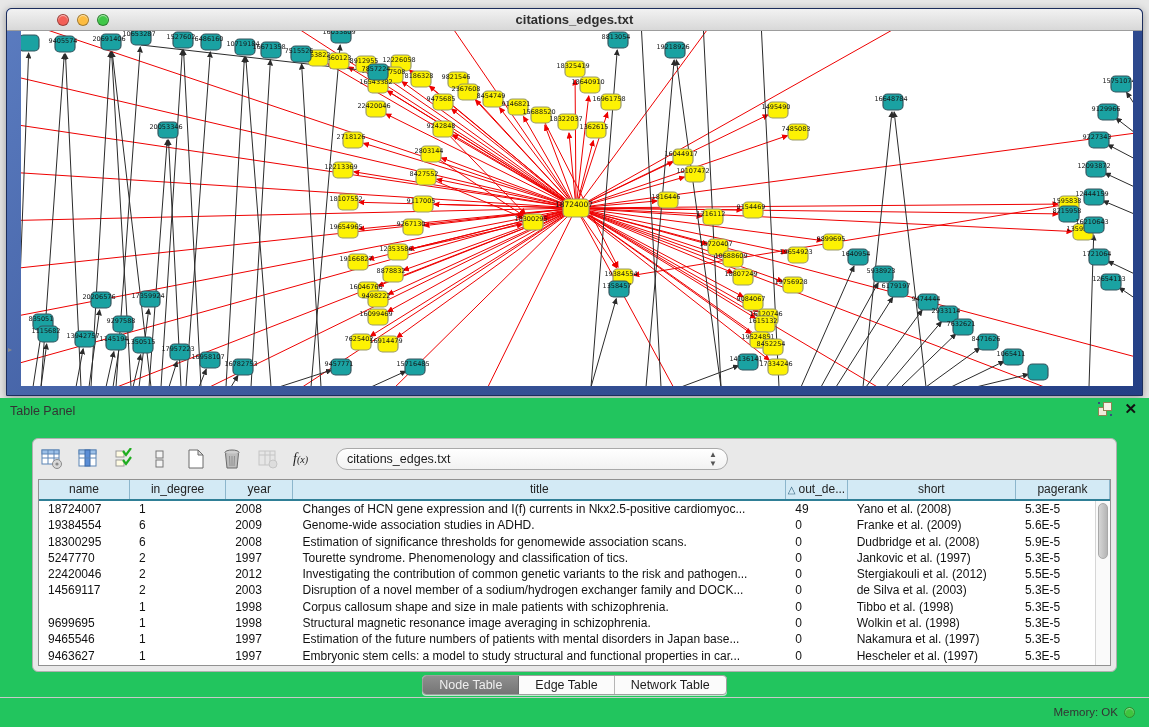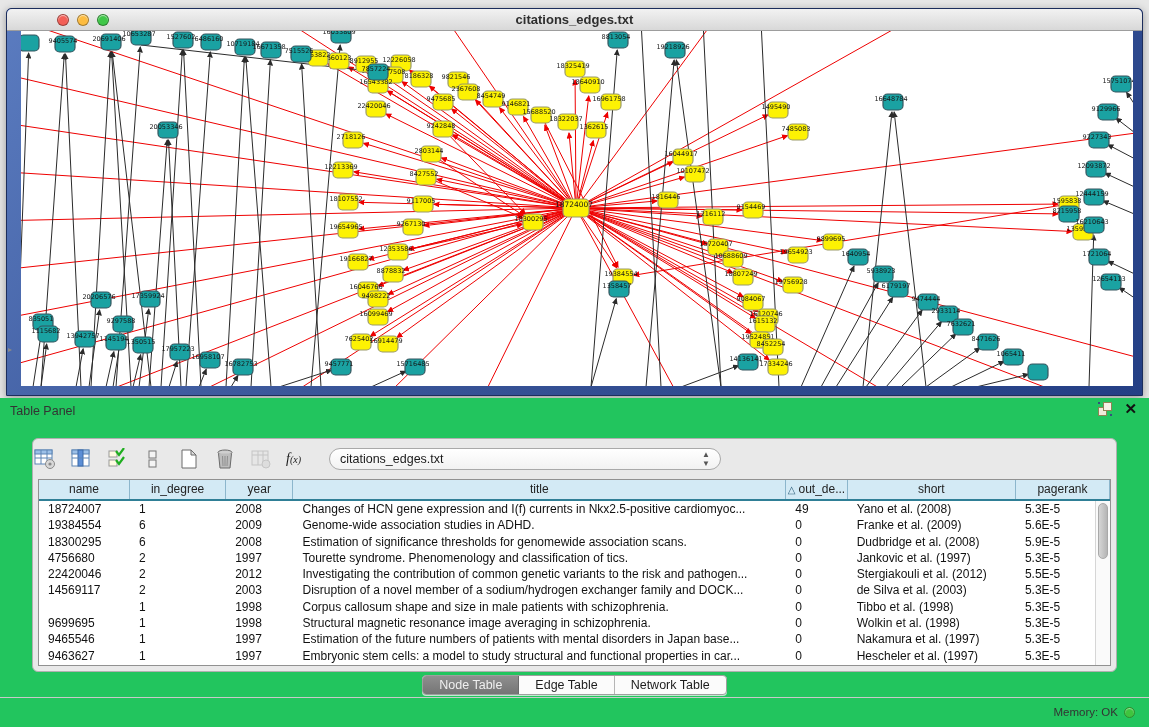--- a/index.html
+++ b/index.html
@@ -29,21 +29,21 @@
   .panel-title { position:absolute; left:10px; top:6px; font-size:12.5px; color:#333; }
   .panel-btns { position:absolute; right:12px; top:4px; display:flex; gap:12px; align-items:center; }
   .float-icon { width:14px; height:14px; position:relative; }
   .float-icon .sq1 { position:absolute; left:0; bottom:0; width:9px; height:9px; border:1px solid #8d8554; background:#efeada; }
   .float-icon .sq2 { position:absolute; right:0; top:0; width:9px; height:9px; border:1px solid #8d8554; background:#f5f2e6; }
   .float-icon .dot { position:absolute; width:2px; height:2px; background:#35507d; }
   .close-x { font-size:15px; font-weight:bold; color:#111; line-height:14px; cursor:default; }
 
   .panel-box { position:absolute; left:32px; top:40px; width:1085px; height:234px;
     background:#e9e9e9; border:1px solid #b0b0b0; border-radius:6px; }
-  .toolbar { position:absolute; left:1px; top:5px; height:30px; display:flex; align-items:center; gap:14px; }
+  .toolbar { position:absolute; left:8px; top:5px; height:30px; display:flex; align-items:center; gap:14px; }
   .tb-icon { width:22px; height:22px; display:flex; align-items:center; justify-content:center; }
   .fx { font-family:"Liberation Serif", serif; font-style:italic; font-size:14px; color:#1a1a1a; white-space:nowrap; }
   .fx small { font-size:10px; }
   .net-select { margin-left:14px; width:392px; height:22px; background:linear-gradient(#ffffff,#f2f2f2);
     border:1px solid #a9a9a9; border-radius:11px; display:flex; align-items:center;
     padding:0 10px; font-size:12.5px; color:#1a1a1a; position:relative; }
   .net-select .arrows { position:absolute; right:10px; top:1px; display:flex; flex-direction:column;
     line-height:9px; font-size:8px; color:#555; }
 
   .table-wrap { position:absolute; left:5px; right:5px; top:40px; bottom:5px;
@@ -799,21 +799,21 @@
           <div class="tr">
             <div class="td" style="width: 92px;">18300295</div>
             <div class="td" style="width: 97px;">6</div>
             <div class="td" style="width: 68px;">2008</div>
             <div class="td" style="width: 498px;">Estimation of significance thresholds for genomewide association scans.</div>
             <div class="td" style="width: 62px;">0</div>
             <div class="td" style="width: 170px;">Dudbridge et al. (2008)</div>
             <div class="td" style="width: 95px;">5.9E-5</div>
           </div>
           <div class="tr">
-            <div class="td" style="width: 92px;">4756680</div>
+            <div class="td" style="width: 92px;">5247770</div>
             <div class="td" style="width: 97px;">2</div>
             <div class="td" style="width: 68px;">1997</div>
             <div class="td" style="width: 498px;">Tourette syndrome. Phenomenology and classification of tics.</div>
             <div class="td" style="width: 62px;">0</div>
             <div class="td" style="width: 170px;">Jankovic et al. (1997)</div>
             <div class="td" style="width: 95px;">5.3E-5</div>
           </div>
           <div class="tr">
             <div class="td" style="width: 92px;">22420046</div>
             <div class="td" style="width: 97px;">2</div>

